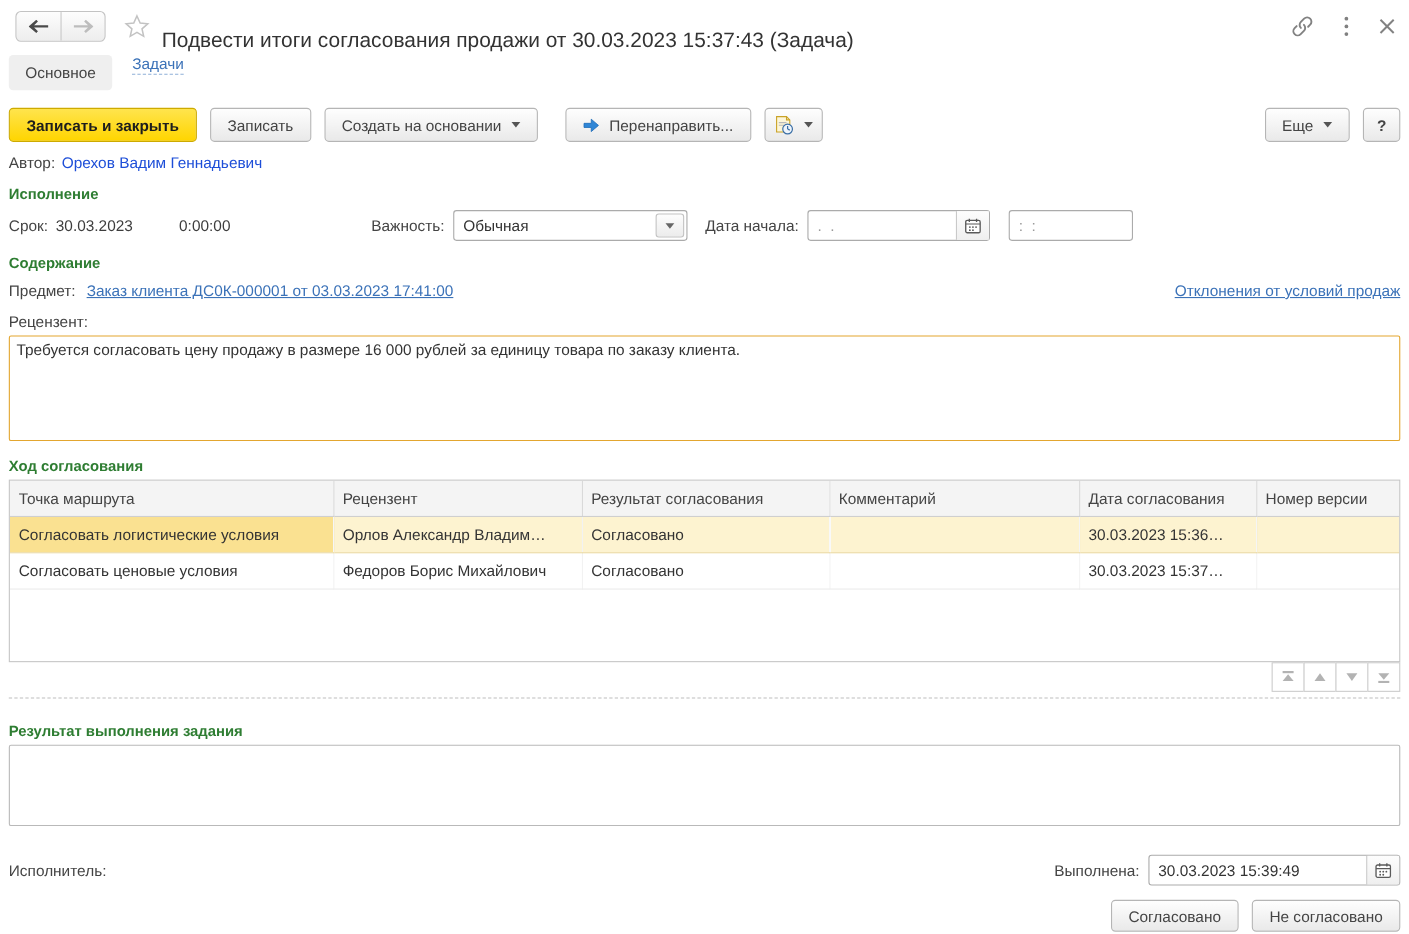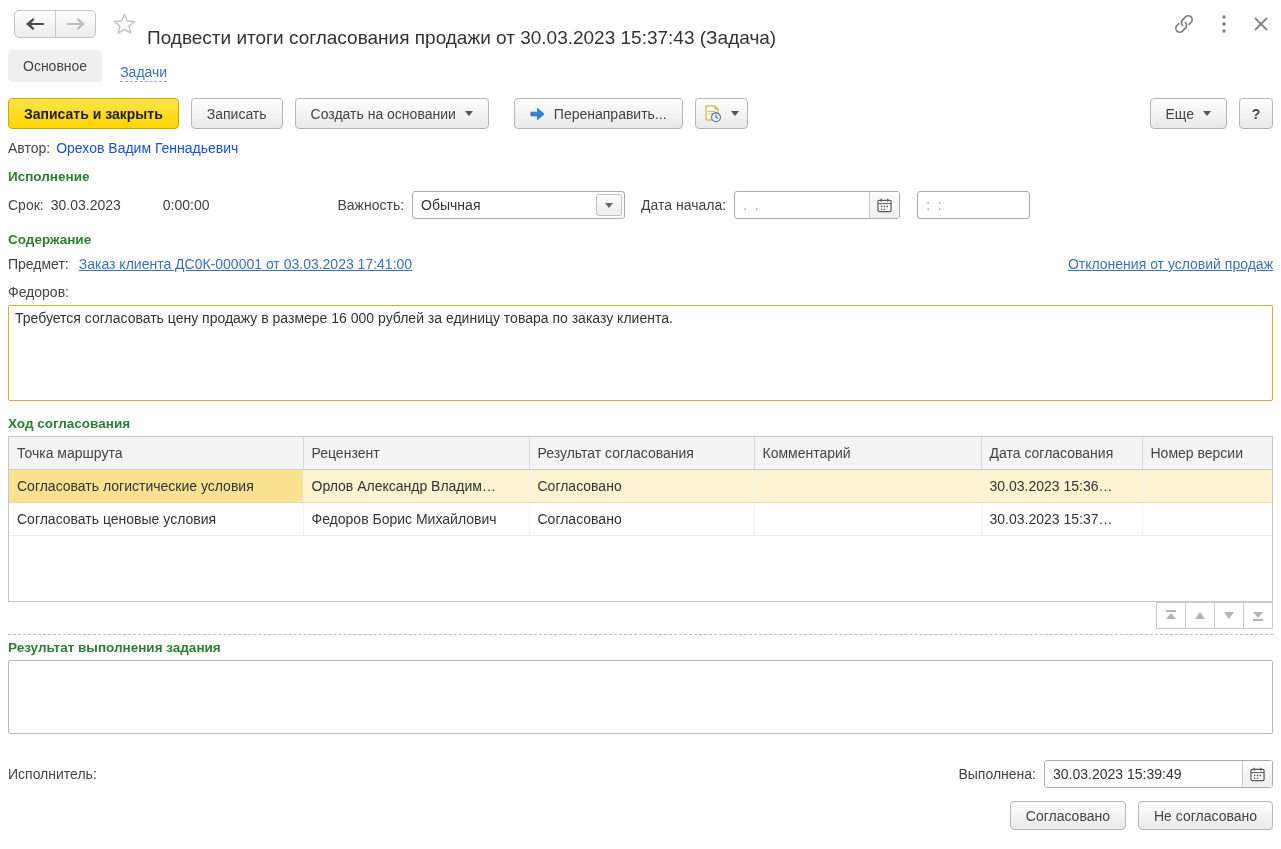--- a/index.html
+++ b/index.html
@@ -12,21 +12,21 @@
   .titlebar { display:flex; align-items:center; padding:8px 12px 4px 14px; height:44px; }
   .navgroup { display:flex; border:1px solid #c3c3c3; border-radius:5px; overflow:hidden; background:linear-gradient(#fdfdfd,#ededed); }
   .navbtn { width:40px; height:26px; display:flex; align-items:center; justify-content:center; cursor:pointer; }
   .navbtn + .navbtn { border-left:1px solid #c8c8c8; }
   .star { margin:0 10px 0 16px; display:flex; align-items:center; }
   .wtitle { font-size:19px; color:#333; white-space:nowrap; flex:0 1 auto;margin-top:27px; }
   .titlebar .spacer { flex:1; }
   .titleicon { margin-left:26px; display:flex; align-items:center; cursor:pointer; }
 
   
-  .tabs { display:flex; align-items:flex-end; padding:6px 8px 10px 8px; }
+  .tabs { display:flex; align-items:flex-start; padding:6px 8px 10px 8px; }
   .tab-active { background:#efefef; border-radius:4px; padding:8px 15px; color:#444; }
   .tab-link { margin-left:18px; color:#3b72b8; border-bottom:1px dashed #8fb0d8; padding-bottom:1px; cursor:pointer; }
 
   
   .toolbar { display:flex; align-items:flex-start; padding:6px 8px 0 8px; }
   .btn { height:31px; display:inline-flex; align-items:center; justify-content:center;
     background:linear-gradient(#fefefe,#e9e9e9); border:1px solid #b5b5b5; border-radius:4px;
     padding:0 15px; color:#444; font-size:14px; cursor:pointer; white-space:nowrap; }
   .btn-yellow { background:linear-gradient(#ffe44d,#ffd500); border-color:#cdaa00; font-weight:bold; color:#1d1d1d; }
   .caret { width:0; height:0; border-left:4px solid transparent; border-right:4px solid transparent;
@@ -220,21 +220,21 @@
       </div>
     </div>
 
     <div class="section-title">Содержание</div>
     <div class="subject-row">
       <span class="lbl">Предмет:</span>
       <span class="link" style="margin-left:10px">Заказ клиента ДС0К-000001 от 03.03.2023 17:41:00</span>
       <span class="spacer"></span>
       <span class="link">Отклонения от условий продаж</span>
     </div>
-    <div class="desc-label lbl">Федоров:</div>
+    <div class="desc-label lbl">Рецензент:</div>
     <textarea class="textarea-desc" spellcheck="false" style="">Требуется согласовать цену продажу в размере 16 000 рублей за единицу товара по заказу клиента.</textarea>
 
     <div class="section-title" style="margin-top:15px">Ход согласования</div>
     <div class="grid-wrap">
       <table class="grid">
         <colgroup>
           <col style="width:294px">
             <col style="width:226px">
             <col style="width:225px">
           <col style="width:227px">
@@ -291,21 +291,21 @@
       <span class="gnav-btn">
         <svg width="14" height="11" viewBox="0 0 14 11">
             <path d="M7 8 L12 2 H2 Z" fill="#b3b3b3"></path>
             <rect x="2" y="9" width="10" height="2" fill="#b3b3b3"></rect>
           </svg>
       </span>
     </div>
 
     <div class="dashed-div"></div>
 
-    <div class="section-title" style="margin-top:5px">Результат выполнения задания</div>
+    <div class="section-title" style="margin-top:22px">Результат выполнения задания</div>
     <textarea class="textarea-result" spellcheck="false" style=""></textarea>
 
     <div class="footer-row">
       <span class="lbl">Исполнитель:</span>
       <span class="spacer"></span>
       <span class="lbl">Выполнена:</span>
       <div class="field footer-field">
         <input type="text" value="30.03.2023 15:39:49" style="">
         <span class="icon-btn">
           <svg width="15" height="15" viewBox="0 0 16 16">

